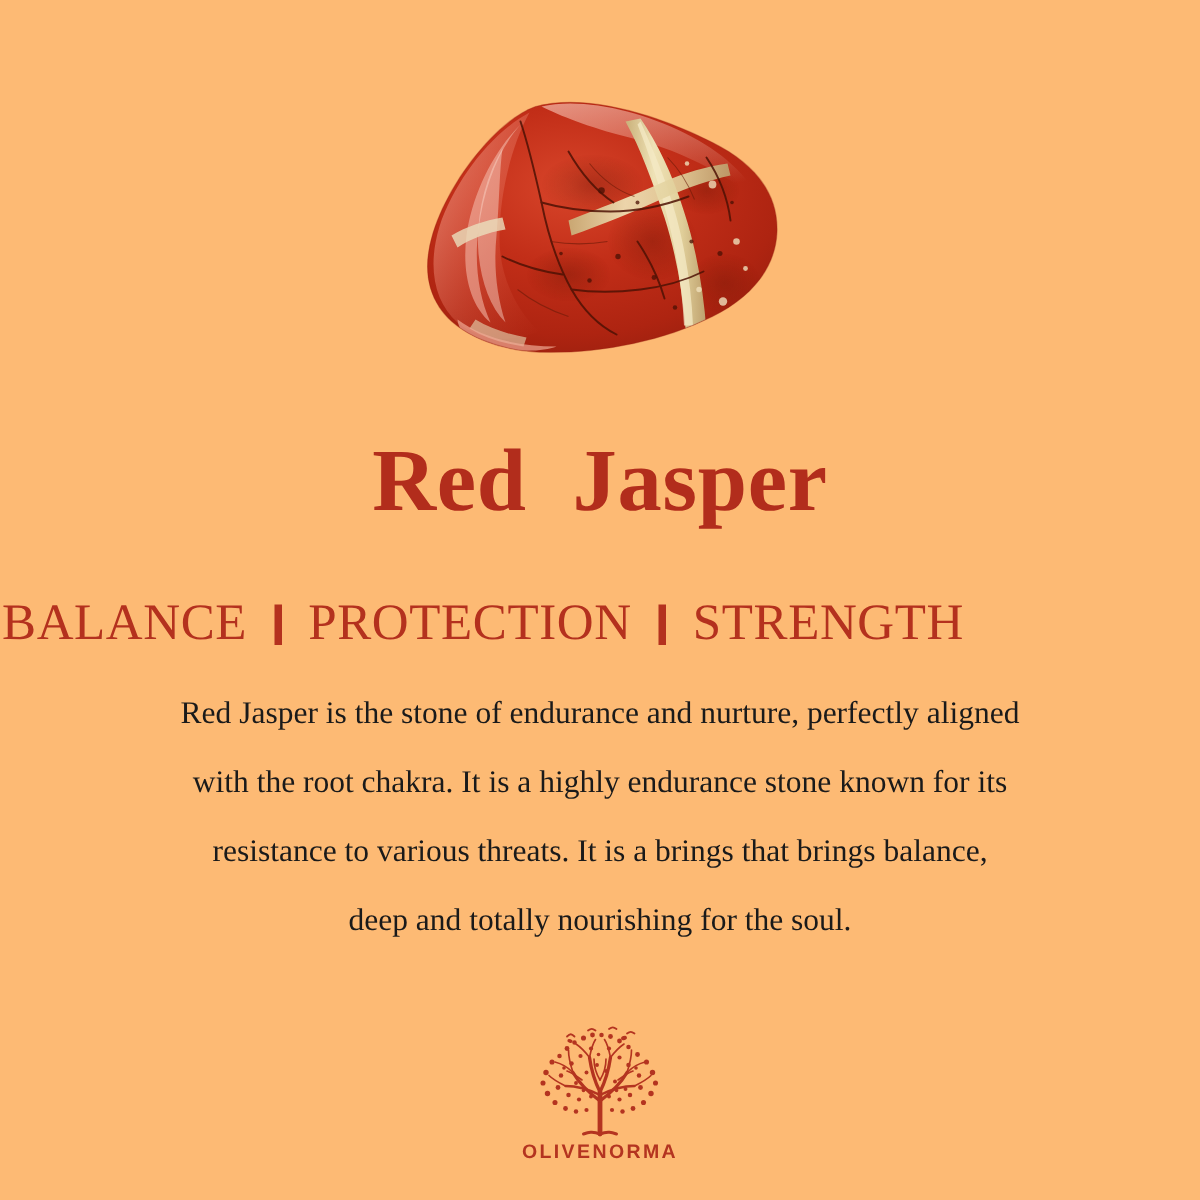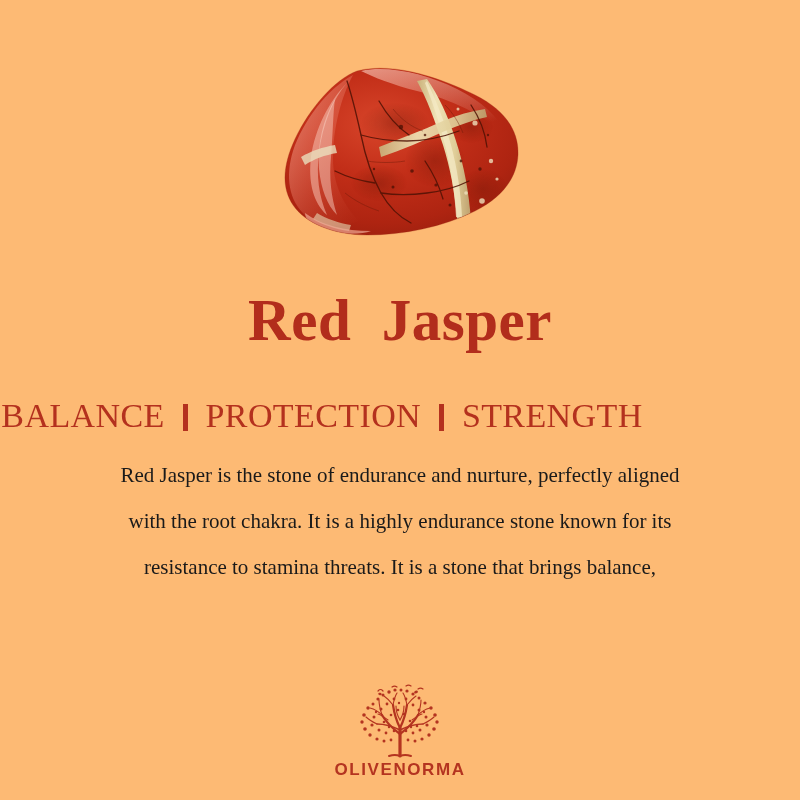--- a/index.html
+++ b/index.html
@@ -103,21 +103,21 @@
     align-items: center;
   }
   .logo-tree {
     display: block;
     width: 92px;
     height: 74px;
   }
   .logo-word {
     margin-top: 2px;
     font-family: "Liberation Sans", "DejaVu Sans", sans-serif;
-    font-size: 17px;
+    font-size: 13px;
     font-weight: 700;
     letter-spacing: 1.6px;
     color: #B43420;
   }
 </style>
 </head>
 <body>
 
 <div class="card">
 
@@ -251,21 +251,22 @@
     <span>BALANCE</span>
     <span class="sep"></span>
     <span>PROTECTION</span>
     <span class="sep"></span>
     <span>STRENGTH</span>
   </div>
 
   <div class="body-text">
     <span class="line">Red Jasper is the stone of endurance and nurture, perfectly aligned</span>
     <span class="line">with the root chakra. It is a highly endurance stone known for its</span>
-    <span class="line">resistance to stamina threats. It is a stone that brings balance,</span>
+    <span class="line">resistance to various threats. It is a brings that brings balance,</span>
+    <span class="line">deep and totally nourishing for the soul.</span>
   </div>
 
   <div class="logo">
     <svg class="logo-tree" viewBox="0 0 92 74">
       <g stroke="#B43420" fill="none" stroke-linecap="round">
 
         <path d="M46 72 L46 44" stroke-width="3.2"></path>
         <path d="M46 72 C41 70 38 71 35 72 M46 72 C51 70 54 71 57 72" stroke-width="2"></path>
 
         <path d="M46 50 C38 44 32 38 28 31" stroke-width="2.2"></path>

